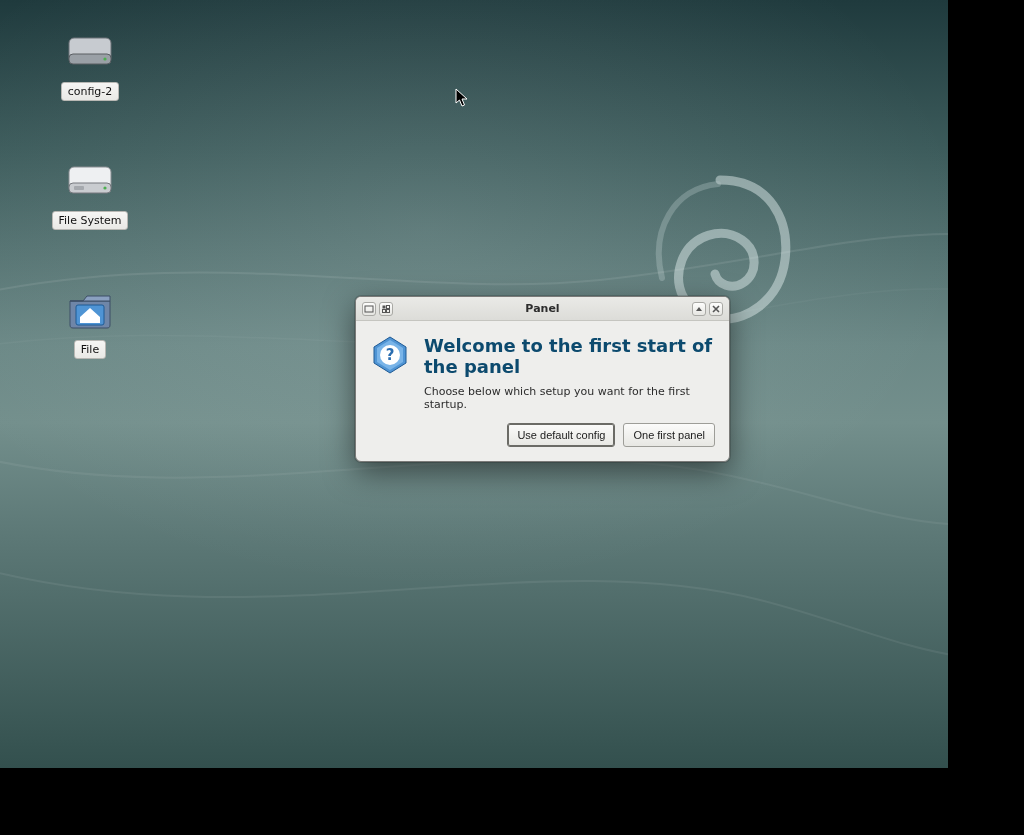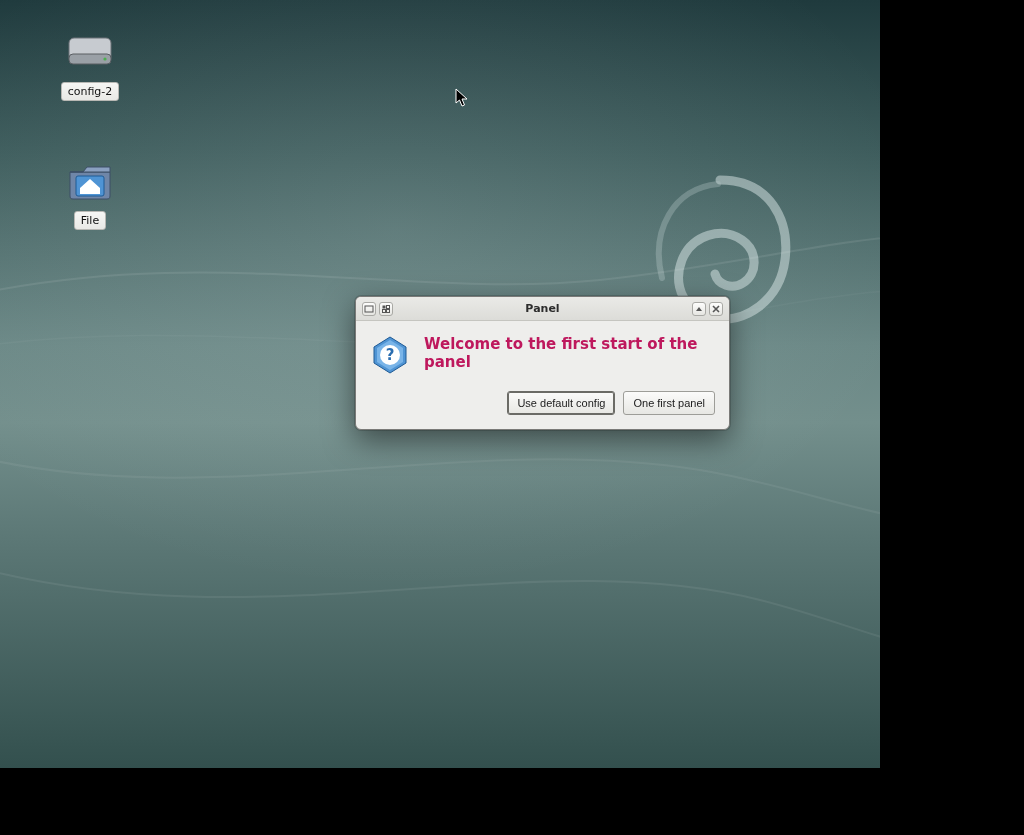--- a/index.html
+++ b/index.html
@@ -1,21 +1,21 @@
 <!DOCTYPE html>
 <html><head>
 <meta charset="utf-8">
 <style>
   * { box-sizing: border-box; margin: 0; padding: 0; }
   html, body { width: 1024px; height: 835px; overflow: hidden; font-family: "DejaVu Sans", "Liberation Sans", sans-serif; }
   body { background: #000; }
 
   .desktop {
     position: relative;
-    width: 880px;
+    width: 948px;
     height: 768px;
     background:
       radial-gradient(ellipse 900px 600px at 45% 30%, rgba(230,240,240,0.12), transparent 60%),
       linear-gradient(180deg, #1f3a3d 0%, #3d5c5c 20%, #6b8886 45%, #738f8c 55%, #5c7876 70%, #33504e 100%);
     overflow: hidden;
   }
 
   
   .swirl {
     position: absolute;
@@ -120,23 +120,23 @@
   .dialog-body {
     padding: 14px 16px 12px 14px;
     display: flex;
     gap: 14px;
   }
   .dialog-body .q-icon {
     width: 40px; height: 40px;
     flex: 0 0 40px;
   }
   .dialog-text h1 {
-    font-size: 15px;
+    font-size: 18px;
     font-weight: bold;
-    color: #be185d;
+    color: #0c4a6e;
     margin-bottom: 8px;
   }
   .dialog-text p {
     font-size: 11px;
     color: #2c2c2c;
   }
   .dialog-buttons {
     display: flex;
     justify-content: flex-end;
     gap: 8px;
@@ -198,20 +198,31 @@
         <svg width="46" height="40" viewBox="0 0 46 40">
           <rect x="2" y="6" width="42" height="24" rx="5" fill="#c7cbd0" stroke="#6d7278"></rect>
           <rect x="2" y="22" width="42" height="10" rx="4" fill="#9aa0a6" stroke="#5a5e63"></rect>
           <circle cx="38" cy="27" r="1.6" fill="#4caf50"></circle>
         </svg>
       </div>
       <div class="label">config-2</div>
     </div>
 
 
+    <div class="dicon">
+      <div class="icon-box">
+        <svg width="46" height="40" viewBox="0 0 46 40">
+          <rect x="2" y="6" width="42" height="24" rx="5" fill="#eef0f2" stroke="#8a8e93"></rect>
+          <rect x="2" y="22" width="42" height="10" rx="4" fill="#c9ccd0" stroke="#76797e"></rect>
+          <circle cx="38" cy="27" r="1.6" fill="#4caf50"></circle>
+          <rect x="7" y="25" width="10" height="4" rx="1" fill="#a5a9ae"></rect>
+        </svg>
+      </div>
+      <div class="label">File System</div>
+    </div>
 
     <div class="dicon">
       <div class="icon-box">
         <svg width="46" height="42" viewBox="0 0 46 42">
           <path d="M3 12 L3 36 C3 38 4 39 6 39 L40 39 C42 39 43 38 43 36 L43 12 Z" fill="#6f86a8" stroke="#3d4e66"></path>
           <path d="M3 12 L16 12 L20 7 L43 7 L43 12 Z" fill="#8aa0c0" stroke="#3d4e66"></path>
           <rect x="9" y="16" width="28" height="20" rx="2" fill="#4f94d4" stroke="#1f5a94"></rect>
           <path d="M13 28 L23 19 L33 28 L33 34 L13 34 Z" fill="#ffffff"></path>
         </svg>
       </div>
@@ -256,20 +267,21 @@
       <div class="q-icon">
         <svg width="40" height="40" viewBox="0 0 40 40">
           <polygon points="20,2 36,12 36,28 20,38 4,28 4,12" fill="#4f94d4" stroke="#1f5a94"></polygon>
           <polygon points="20,5 33,13 33,27 20,35 7,27 7,13" fill="#79b4e8"></polygon>
           <circle cx="20" cy="20" r="10" fill="#ffffff"></circle>
           <text x="20" y="25" text-anchor="middle" font-size="15" font-weight="bold" fill="#2a6db0">?</text>
         </svg>
       </div>
       <div class="dialog-text">
         <h1>Welcome to the first start of the panel</h1>
+        <p>Choose below which setup you want for the first startup.</p>
       </div>
     </div>
 
     <div class="dialog-buttons">
       <button class="btn primary">Use default config</button>
       <button class="btn">One first panel</button>
     </div>
   </div>
 
   <svg class="cursor" viewBox="0 0 14 20">

